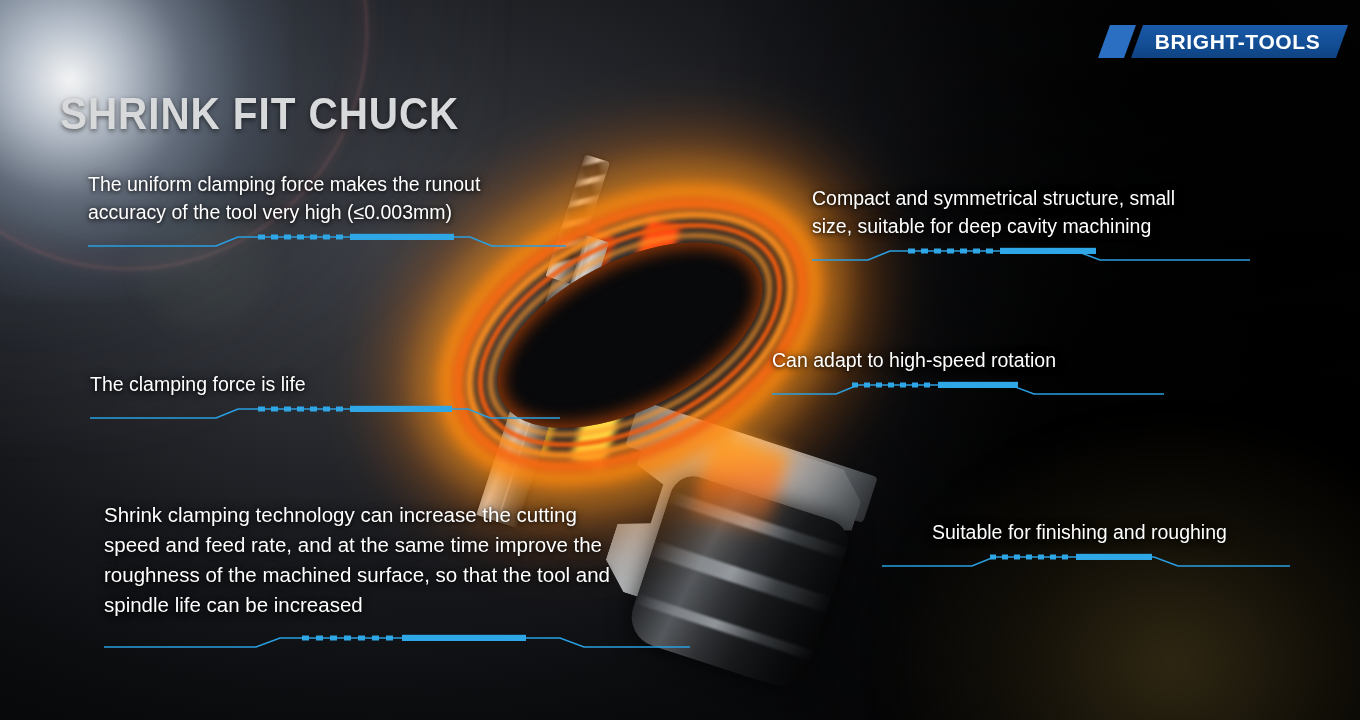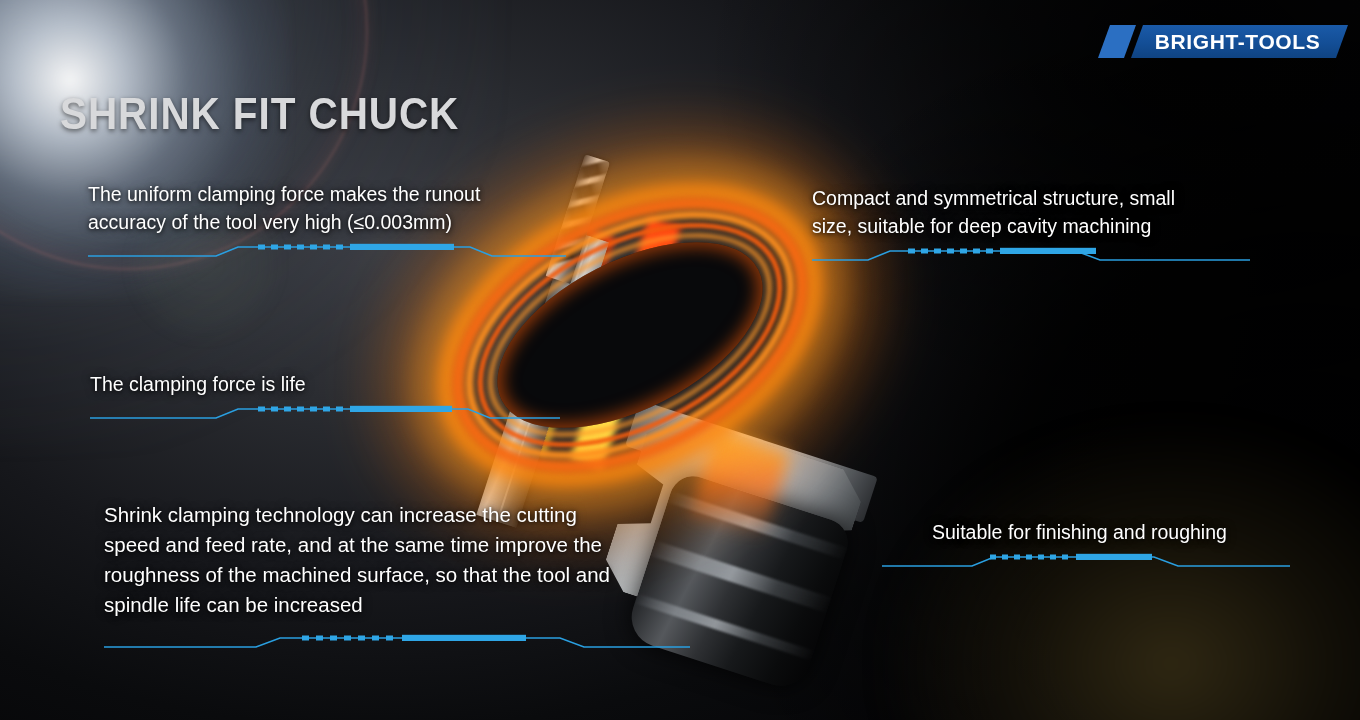--- a/index.html
+++ b/index.html
@@ -212,21 +212,21 @@
     text-shadow:0 1px 4px rgba(0,0,0,0.85), 0 0 10px rgba(0,0,0,0.5);
     white-space:pre-line;
   }
   .feature.big .ftext{font-size:20.5px;line-height:1.46;}
   .deco{
     position:relative;height:18px;margin-top:7px;
   }
   .deco svg{display:block;overflow:visible;}
 
   
-  #f1{left:88px;top:180px;width:478px;}
+  #f1{left:88px;top:170px;width:478px;}
   #f2{left:90px;top:370px;width:470px;}
   #f3{left:104px;top:500px;width:586px;}
   #f4{left:812px;top:184px;width:438px;}
   #f5{left:772px;top:346px;width:392px;}
   #f6{left:932px;top:518px;width:358px;}
 </style>
 </head>
 <body>
 
 <div id="stage">
@@ -359,20 +359,38 @@
             <rect x="240" y="1.5" width="7" height="5"></rect>
           <rect x="254" y="1.5" width="7" height="5"></rect>
             <rect x="268" y="1.5" width="7" height="5"></rect>
           <rect x="282" y="1.5" width="7" height="5"></rect>
         </g>
         <rect x="298" y="0.8" width="124" height="6.2" fill="#2fa6e6"></rect>
       </svg>
     </div>
   </div>
 
+  <div class="feature" id="f5">
+    <div class="ftext">Can adapt to high-speed rotation</div>
+    <div class="deco">
+      <svg width="392" height="18" viewBox="0 0 392 18">
+        <path d="M0 13 L64 13 L86 4 L238 4 L262 13 L392 13" fill="none" stroke="#2a9fe0" stroke-width="1.6"></path>
+        <g fill="#2fa6e6">
+          <rect x="80" y="1.5" width="6" height="5"></rect>
+            <rect x="92" y="1.5" width="6" height="5"></rect>
+          <rect x="104" y="1.5" width="6" height="5"></rect>
+            <rect x="116" y="1.5" width="6" height="5"></rect>
+          <rect x="128" y="1.5" width="6" height="5"></rect>
+            <rect x="140" y="1.5" width="6" height="5"></rect>
+          <rect x="152" y="1.5" width="6" height="5"></rect>
+        </g>
+        <rect x="166" y="0.8" width="80" height="6.2" fill="#2fa6e6"></rect>
+      </svg>
+    </div>
+  </div>
 
   <div class="feature" id="f6">
     <div class="ftext">Suitable for finishing and roughing</div>
     <div class="deco">
       <svg width="358" height="18" viewBox="0 0 358 18">
         <path d="M-50 13 L40 13 L62 4 L222 4 L246 13 L358 13" fill="none" stroke="#2a9fe0" stroke-width="1.6"></path>
         <g fill="#2fa6e6">
           <rect x="58" y="1.5" width="6" height="5"></rect>
             <rect x="70" y="1.5" width="6" height="5"></rect>
           <rect x="82" y="1.5" width="6" height="5"></rect>

